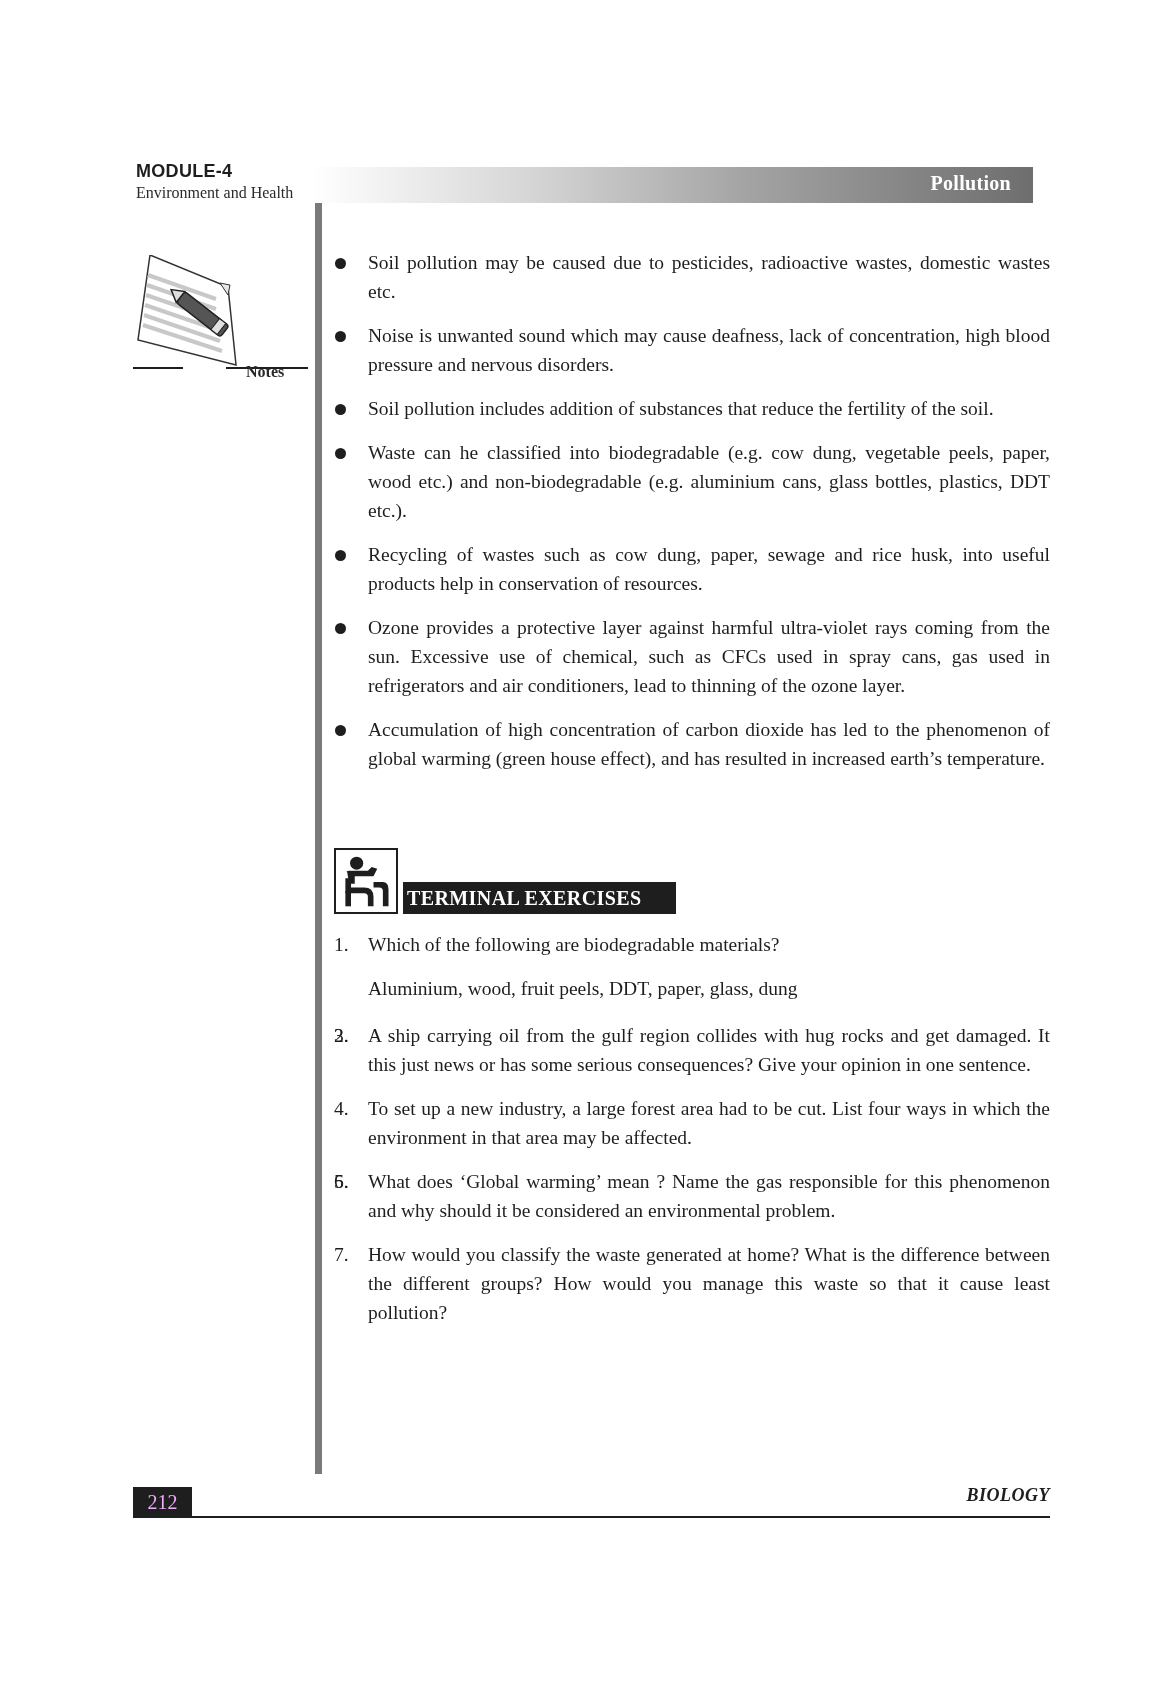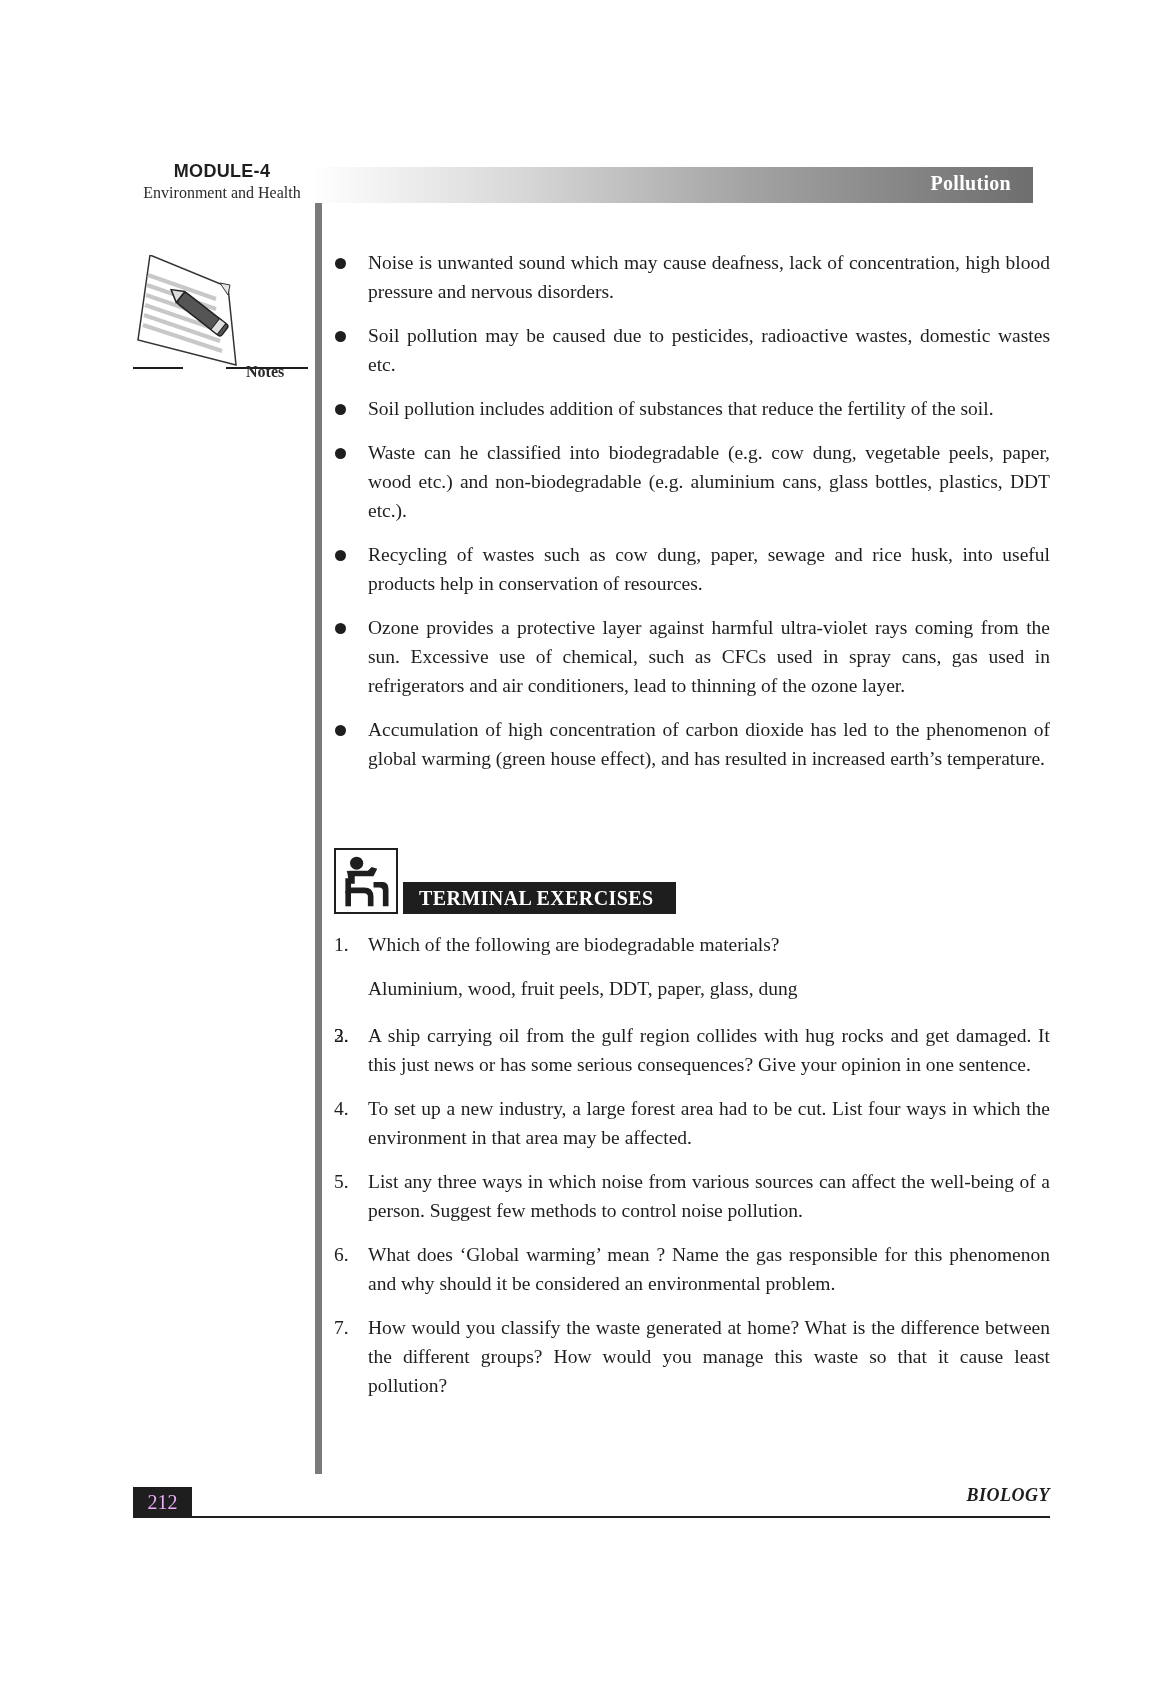--- a/index.html
+++ b/index.html
@@ -1,35 +1,35 @@
 <!DOCTYPE html>
 <html><head>
 <meta charset="utf-8">
 <style>
   html, body { margin:0; padding:0; background:#ffffff; }
   body { width:1167px; height:1707px; position:relative; overflow:hidden;
          font-family:"Liberation Serif", serif; color:#1e1e1e; }
-  .module { position:absolute; left:130px; top:160px; width:184px; text-align:center; }
+  .module { position:absolute; left:136px; top:160px; width:184px; }
   .module-title { font-family:"Liberation Sans", sans-serif; font-weight:bold; font-size:18px; letter-spacing:0.3px; color:#1e1e1e; line-height:22px; }
   .module-sub { font-size:16px; line-height:22px; color:#2a2a2a; }
   .notes-icon { position:absolute; left:132px; top:255px; width:110px; height:125px; }
   .notes-line-left { position:absolute; left:133px; top:367px; width:50px; height:2px; background:#1e1e1e; }
   .notes-line-right { position:absolute; left:226px; top:367px; width:82px; height:2px; background:#1e1e1e; }
   .notes-label { position:absolute; left:246px; top:363px; font-weight:bold; font-size:16px; color:#2a2a2a; }
   .vbar { position:absolute; left:315px; top:167px; width:7px; height:1307px; background:#7a7a7a; }
   .header-bar { position:absolute; left:312px; top:167px; width:721px; height:36px;
                 background:linear-gradient(to right, #ffffff 0%, #d6d6d6 30%, #a4a4a4 60%, #6e6e6e 100%); }
   .header-title { position:absolute; right:22px; top:5px; color:#ffffff; font-weight:bold; font-size:20px; letter-spacing:0.3px; }
   .content { position:absolute; left:334px; top:248px; width:716px; font-size:19.5px; line-height:29px; }
   .bullet { position:relative; padding-left:34px; margin-bottom:15px; text-align:justify; }
   .bullet-dot { position:absolute; left:1px; top:10px; width:11px; height:11px; border-radius:50%; background:#1e1e1e; }
   .exercise-head { position:absolute; left:334px; top:848px; width:360px; height:66px; }
   .ex-icon { position:absolute; left:0; top:0; width:64px; height:66px; border:2px solid #1e1e1e; box-sizing:border-box; background:#fff; }
   .ex-label { position:absolute; left:69px; top:34px; height:32px; width:273px; background:#1e1e1e;
-              color:#ffffff; font-weight:bold; font-size:20px; line-height:32px; padding-left:16px; box-sizing:border-box; letter-spacing:0.4px; }
+              color:#ffffff; font-weight:bold; font-size:20px; line-height:32px; padding-left:4px; box-sizing:border-box; letter-spacing:0.4px; }
   .questions { position:absolute; left:334px; top:930px; width:716px; font-size:19.5px; line-height:29px; }
   .q { position:relative; padding-left:34px; margin-bottom:15px; text-align:justify; }
   .q-num { position:absolute; left:0; top:0; }
   .q-sub { padding-left:34px; margin-bottom:18px; }
   .page-num-box { position:absolute; left:133px; top:1487px; width:59px; height:31px; background:#1e1e1e; color:#f0abfc;
                   font-size:20px; line-height:31px; text-align:center; }
   .footer-title { position:absolute; right:117px; top:1485px; font-weight:bold; font-style:italic; font-size:18px; color:#1e1e1e; letter-spacing:0.5px;text-align:right; }
   .footer-line { position:absolute; left:133px; top:1516px; width:917px; height:2px; background:#1e1e1e; }
 </style>
 </head>
@@ -61,22 +61,22 @@
 <div class="notes-line-right"></div>
 <div class="notes-label">Notes</div>
 
 <div class="vbar"></div>
 
 <div class="header-bar">
   <span class="header-title">Pollution</span>
 </div>
 
 <div class="content">
+  <div class="bullet"><span class="bullet-dot"></span><span>Soil pollution may be caused due to pesticides, radioactive wastes, domestic wastes etc.</span></div>
   <div class="bullet"><span class="bullet-dot"></span><span>Noise is unwanted sound which may cause deafness, lack of concentration, high blood pressure and nervous disorders.</span></div>
-  <div class="bullet"><span class="bullet-dot"></span><span>Soil pollution may be caused due to pesticides, radioactive wastes, domestic wastes etc.</span></div>
   <div class="bullet"><span class="bullet-dot"></span><span>Soil pollution includes addition of substances that reduce the fertility of the soil.</span></div>
   <div class="bullet"><span class="bullet-dot"></span><span>Waste can he classified into biodegradable (e.g. cow dung, vegetable peels, paper, wood etc.) and non-biodegradable (e.g. aluminium cans, glass bottles, plastics, DDT etc.).</span></div>
   <div class="bullet"><span class="bullet-dot"></span><span>Recycling of wastes such as cow dung, paper, sewage and rice husk, into useful products help in conservation of resources.</span></div>
   <div class="bullet"><span class="bullet-dot"></span><span>Ozone provides a protective layer against harmful ultra-violet rays coming from the sun. Excessive use of chemical, such as CFCs used in spray cans, gas used in refrigerators and air conditioners, lead to thinning of the ozone layer.</span></div>
   <div class="bullet"><span class="bullet-dot"></span><span>Accumulation of high concentration of carbon dioxide has led to the phenomenon of global warming (green house effect), and has resulted in increased earth’s temperature.</span></div>
 </div>
 
 <div class="exercise-head">
   <svg class="ex-icon" viewBox="0 0 64 66">
     <circle cx="22" cy="14" r="7" fill="#1e1e1e"></circle>
@@ -87,20 +87,20 @@
   </svg>
   <div class="ex-label">TERMINAL EXERCISES</div>
 </div>
 
 <div class="questions">
   <div class="q"><span class="q-num">1.</span><span>Which of the following are biodegradable materials?</span></div>
   <div class="q-sub">Aluminium, wood, fruit peels, DDT, paper, glass, dung</div>
   <div class="q"><span class="q-num">2.</span></div>
   <div class="q"><span class="q-num">3.</span><span>A ship carrying oil from the gulf region collides with hug rocks and get damaged. It this just news or has some serious consequences? Give your opinion in one sentence.</span></div>
   <div class="q"><span class="q-num">4.</span><span>To set up a new industry, a large forest area had to be cut. List four ways in which the environment in that area may be affected.</span></div>
-  <div class="q"><span class="q-num">5.</span><span>List any three ways in which noise from various sources can affect the well-being of a person. Suggest few methods to control noise pollution.</span></div>
+  <div class="q"><span class="q-num">5.</span></div>
   <div class="q"><span class="q-num">6.</span><span>What does ‘Global warming’ mean ? Name the gas responsible for this phenomenon and why should it be considered an environmental problem.</span></div>
   <div class="q"><span class="q-num">7.</span><span>How would you classify the waste generated at home? What is the difference between the different groups? How would you manage this waste so that it cause least pollution?</span></div>
 </div>
 
 <div class="page-num-box">212</div>
 <div class="footer-title">BIOLOGY</div>
 <div class="footer-line"></div>
 
 </body></html>

